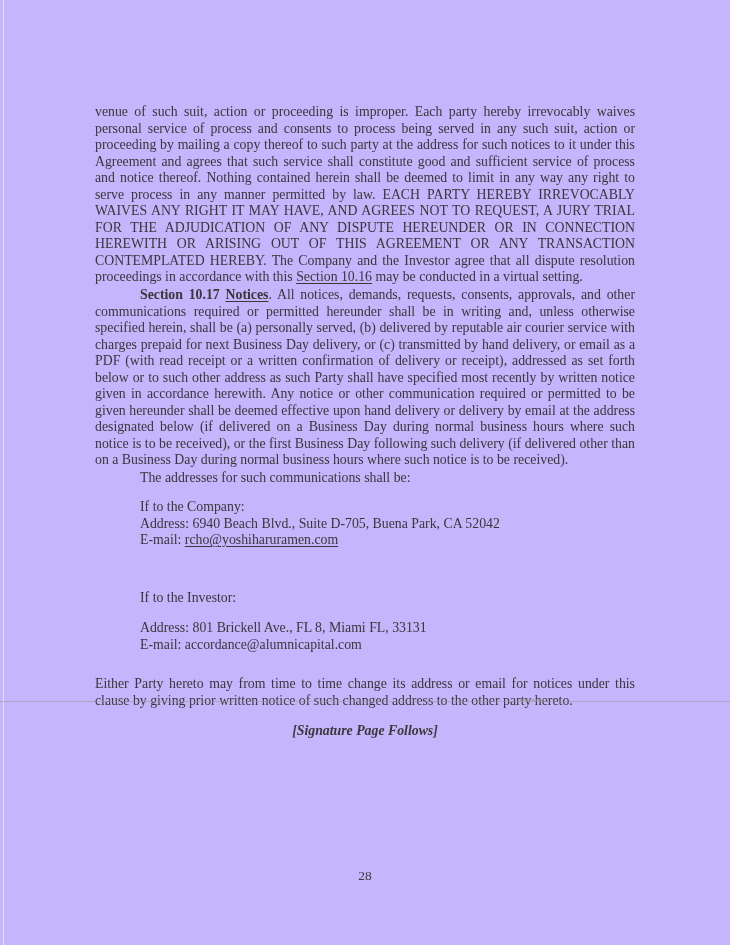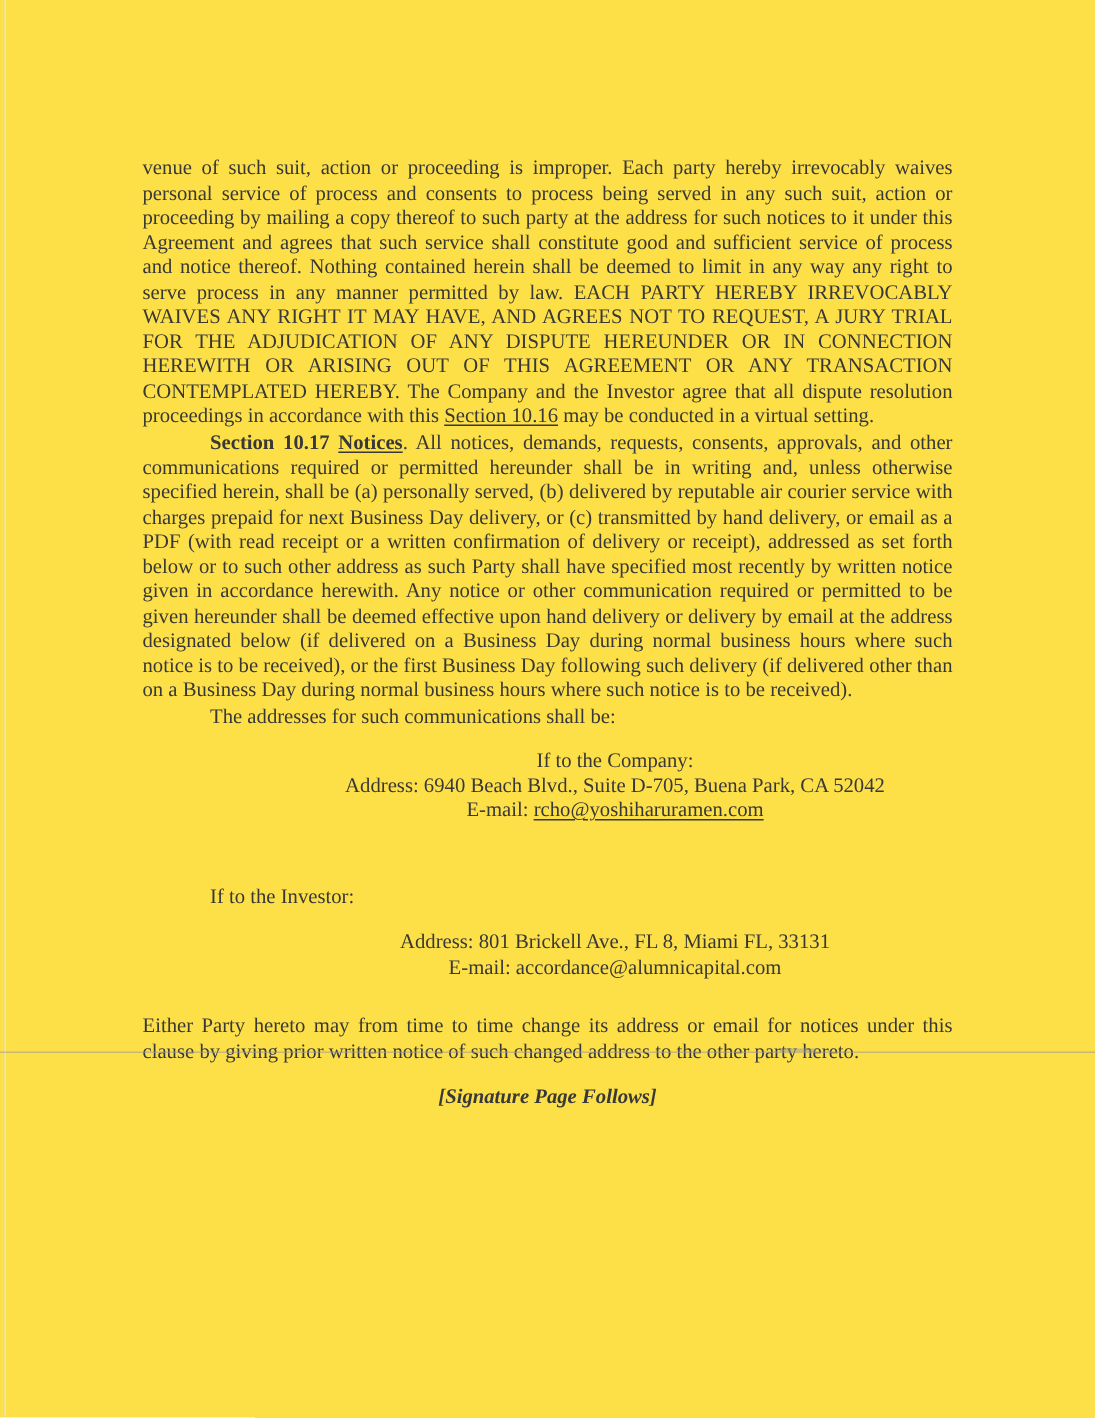--- a/index.html
+++ b/index.html
@@ -4,21 +4,21 @@
 <style>
   html, body {
     margin: 0; padding: 0;
     width: 730px; height: 945px;
     background: #ffffff;
     overflow: hidden;
   }
   .page {
     position: relative;
     width: 730px; height: 945px;
-    background: #fde047;
+    background: #c4b5fd;
     font-family: "Liberation Serif", "DejaVu Serif", serif;
     color: #383838;
     font-size: 13.8px;
     line-height: 16.5px;
   }
   .scan-edge {
     position: absolute;
     left: 3px; top: 0; bottom: 0;
     width: 1px;
     background: #e2e2e2;
@@ -30,21 +30,21 @@
   }
   .abs { position: absolute; left: 0; width: 540px; }
   p { margin: 0; }
   .para {
     text-align: justify;
   }
   .tab-indent { text-indent: 45px; }
   .ind { margin-left: 45px; }
   .u { text-decoration: underline; text-underline-offset: 2px; }
   .b { font-weight: bold; }
-  .addr-block p { margin: 0; text-align: center; }
+  .addr-block p { margin: 0; }
   .venue-para    { top: 104px; }
   .notices-para  { top: 287px; }
   .addr-intro    { top: 470px; }
   .company-block { top: 499px; }
   .investor-label{ top: 590px; }
   .investor-block{ top: 620px; }
   .change-para   { top: 676px; }
   .signature-line{
     top: 723px;
     text-align: center;
@@ -107,14 +107,15 @@
 
     <p class="para abs change-para">Either Party hereto may from time to time change its address or email for notices under this clause by giving prior written notice of such changed address to the other party hereto.</p>
 
     <p class="abs signature-line">[Signature Page Follows]</p>
 
   </div>
 
   <div class="scan-line"></div>
   <div class="scan-dash"></div>
 
+  <div class="page-number">28</div>
 
 </div>
 
 </body></html>

